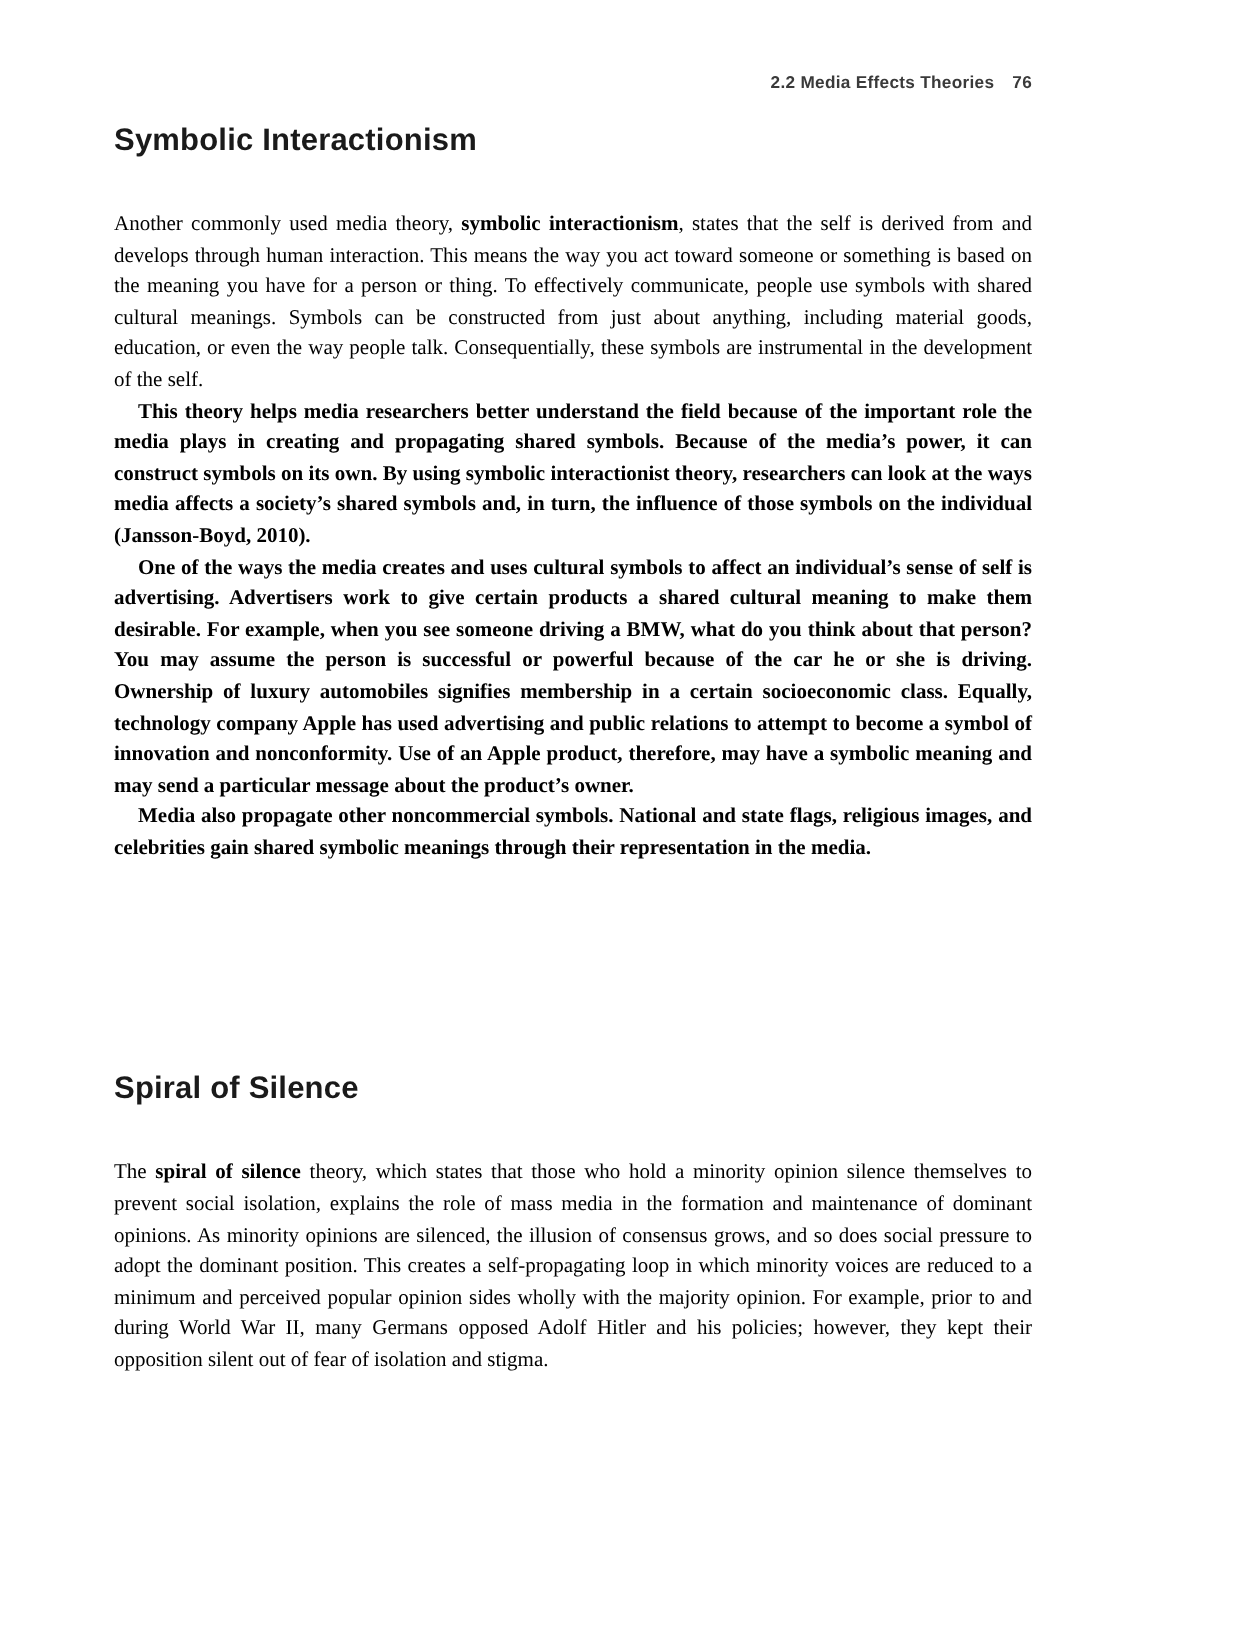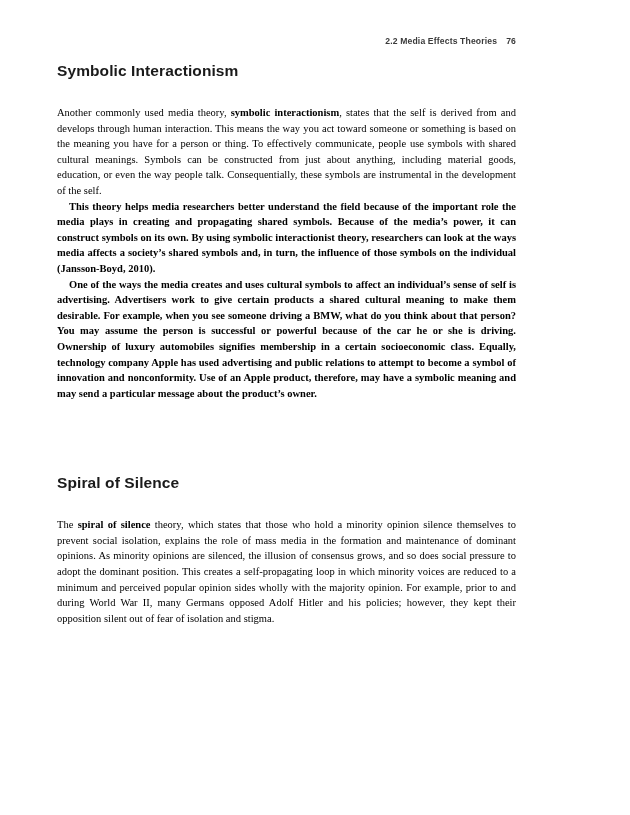--- a/index.html
+++ b/index.html
@@ -39,21 +39,21 @@
   .section h1 {
     font-family: "Liberation Sans", sans-serif;
     font-size: 15.5px;
     font-weight: 700;
     color: #1a1a1a;
     letter-spacing: 0.1px;
     margin: 13px 0 25px 0;
     line-height: 19px;
   }
   .section + .section {
-    margin-top: 72px;
+    margin-top: 103px;
   }
   .section p {
     margin: 0;
     font-size: 10.5px;
     line-height: 15.6px;
     text-align: justify;
     color: #000000;
   }
   .section p.indent {
     text-indent: 12px;
@@ -70,19 +70,20 @@
   <div class="page-header">
     <span class="running-head">2.2 Media Effects Theories</span>
     <span class="page-number">76</span>
   </div>
   <div>
       <section class="section">
         <h1>Symbolic Interactionism</h1>
         <p><span>Another commonly used media theory, </span><strong>symbolic interactionism</strong><span>, states that the self is derived from and develops through human interaction. This means the way you act toward someone or something is based on the meaning you have for a person or thing. To effectively communicate, people use symbols with shared cultural meanings. Symbols can be constructed from just about anything, including material goods, education, or even the way people talk. Consequentially, these symbols are instrumental in the development of the self.</span></p>
         <p class="indent"><span>This theory helps media researchers better understand the field because of the important role the media plays in creating and propagating shared symbols. Because of the media’s power, it can construct symbols on its own. By using symbolic interactionist theory, researchers can look at the ways media affects a society’s shared symbols and, in turn, the influence of those symbols on the individual (Jansson-Boyd, 2010).</span></p>
         <p class="indent"><span>One of the ways the media creates and uses cultural symbols to affect an individual’s sense of self is advertising. Advertisers work to give certain products a shared cultural meaning to make them desirable. For example, when you see someone driving a BMW, what do you think about that person? You may assume the person is successful or powerful because of the car he or she is driving. Ownership of luxury automobiles signifies membership in a certain socioeconomic class. Equally, technology company Apple has used advertising and public relations to attempt to become a symbol of innovation and nonconformity. Use of an Apple product, therefore, may have a symbolic meaning and may send a particular message about the product’s owner.</span></p>
+        <p class="indent"><span>Media also propagate other noncommercial symbols. National and state flags, religious images, and celebrities gain shared symbolic meanings through their representation in the media.</span></p>
       </section>
       <section class="section">
         <h1>Spiral of Silence</h1>
         <p><span>The </span><strong>spiral of silence</strong><span> theory, which states that those who hold a minority opinion silence themselves to prevent social isolation, explains the role of mass media in the formation and maintenance of dominant opinions. As minority opinions are silenced, the illusion of consensus grows, and so does social pressure to adopt the dominant position. This creates a self-propagating loop in which minority voices are reduced to a minimum and perceived popular opinion sides wholly with the majority opinion. For example, prior to and during World War II, many Germans opposed Adolf Hitler and his policies; however, they kept their opposition silent out of fear of isolation and stigma.</span></p>
       </section>
     </div>
 </div>
 
 </body></html>

